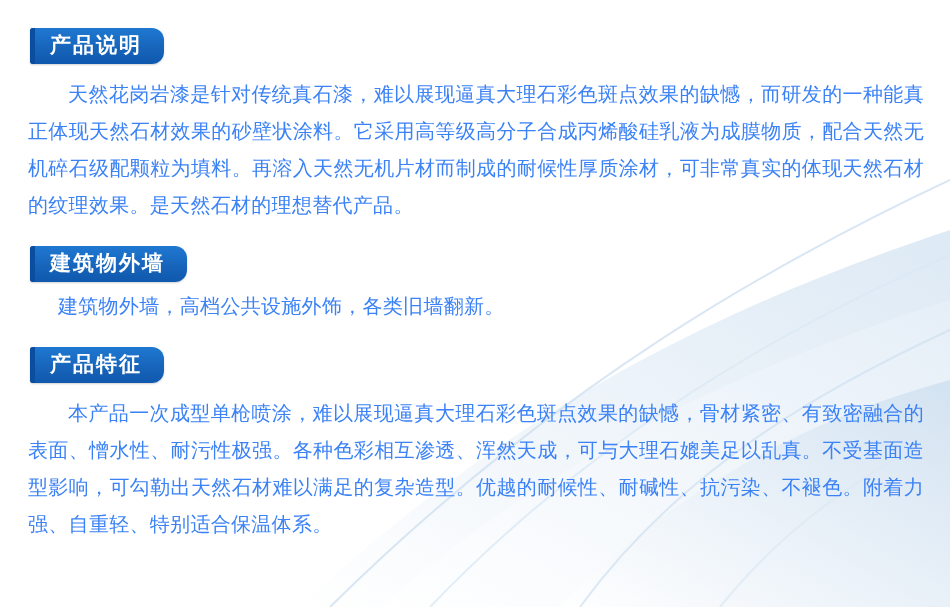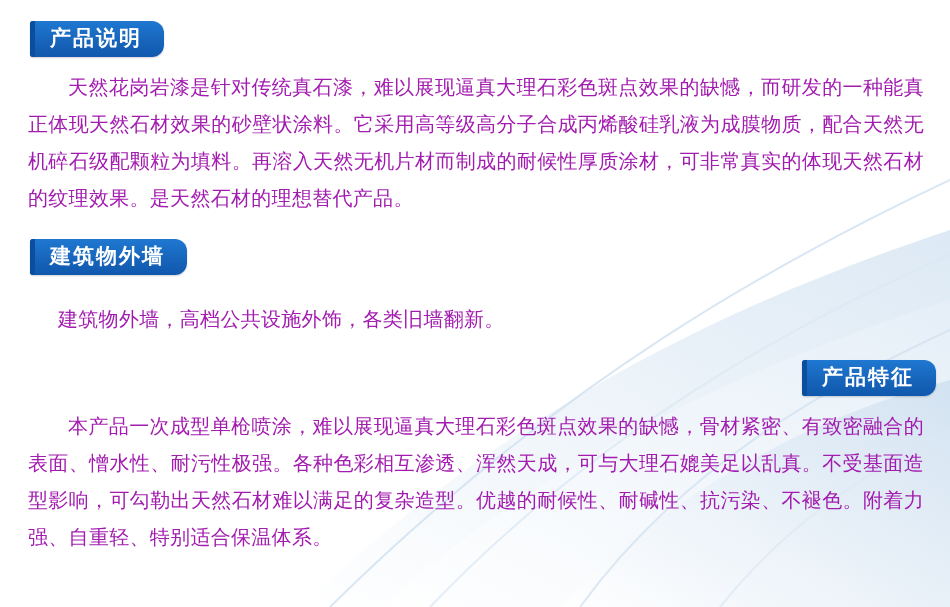--- a/index.html
+++ b/index.html
@@ -61,36 +61,36 @@
     left: 0;
     top: 0;
     bottom: 0;
     width: 5px;
     background: #0b4d9e;
     border-radius: 3px 0 0 3px;
   }
 
   .heading-wrap { padding-left: 16px; }
 
-  .s1 { padding-top: 21px; text-decoration: underline; }
+  .s1 { padding-top: 28px; text-decoration: underline; }
   .s2 { padding-top: 22px; }
-  .s3 { padding-top: 22px; text-align: right; }
+  .s3 { padding-top: 22px; }
 
   .body-text {
     margin: 12px 0 0 0;
     padding: 0 12px 0 14px;
     font-size: 20px;
     line-height: 37px;
-    color: #a21caf;
+    color: #3b82f6;
     text-align: justify;
     text-justify: inter-ideograph;
     letter-spacing: 0.3px;
   }
   .body-text.indent { text-indent: 2em; }
-  .body-text.short { margin-top: 26px; }
+  .body-text.short { margin-top: 6px; }
 
   .p-scope { padding-left: 44px; }
 </style>
 </head>
 <body>
 
 <div class="bg-layer">
   <svg viewBox="0 0 950 607" xmlns="http://www.w3.org/2000/svg" aria-hidden="true">
     <defs>
       <linearGradient id="g1" x1="0" y1="1" x2="1" y2="0">

